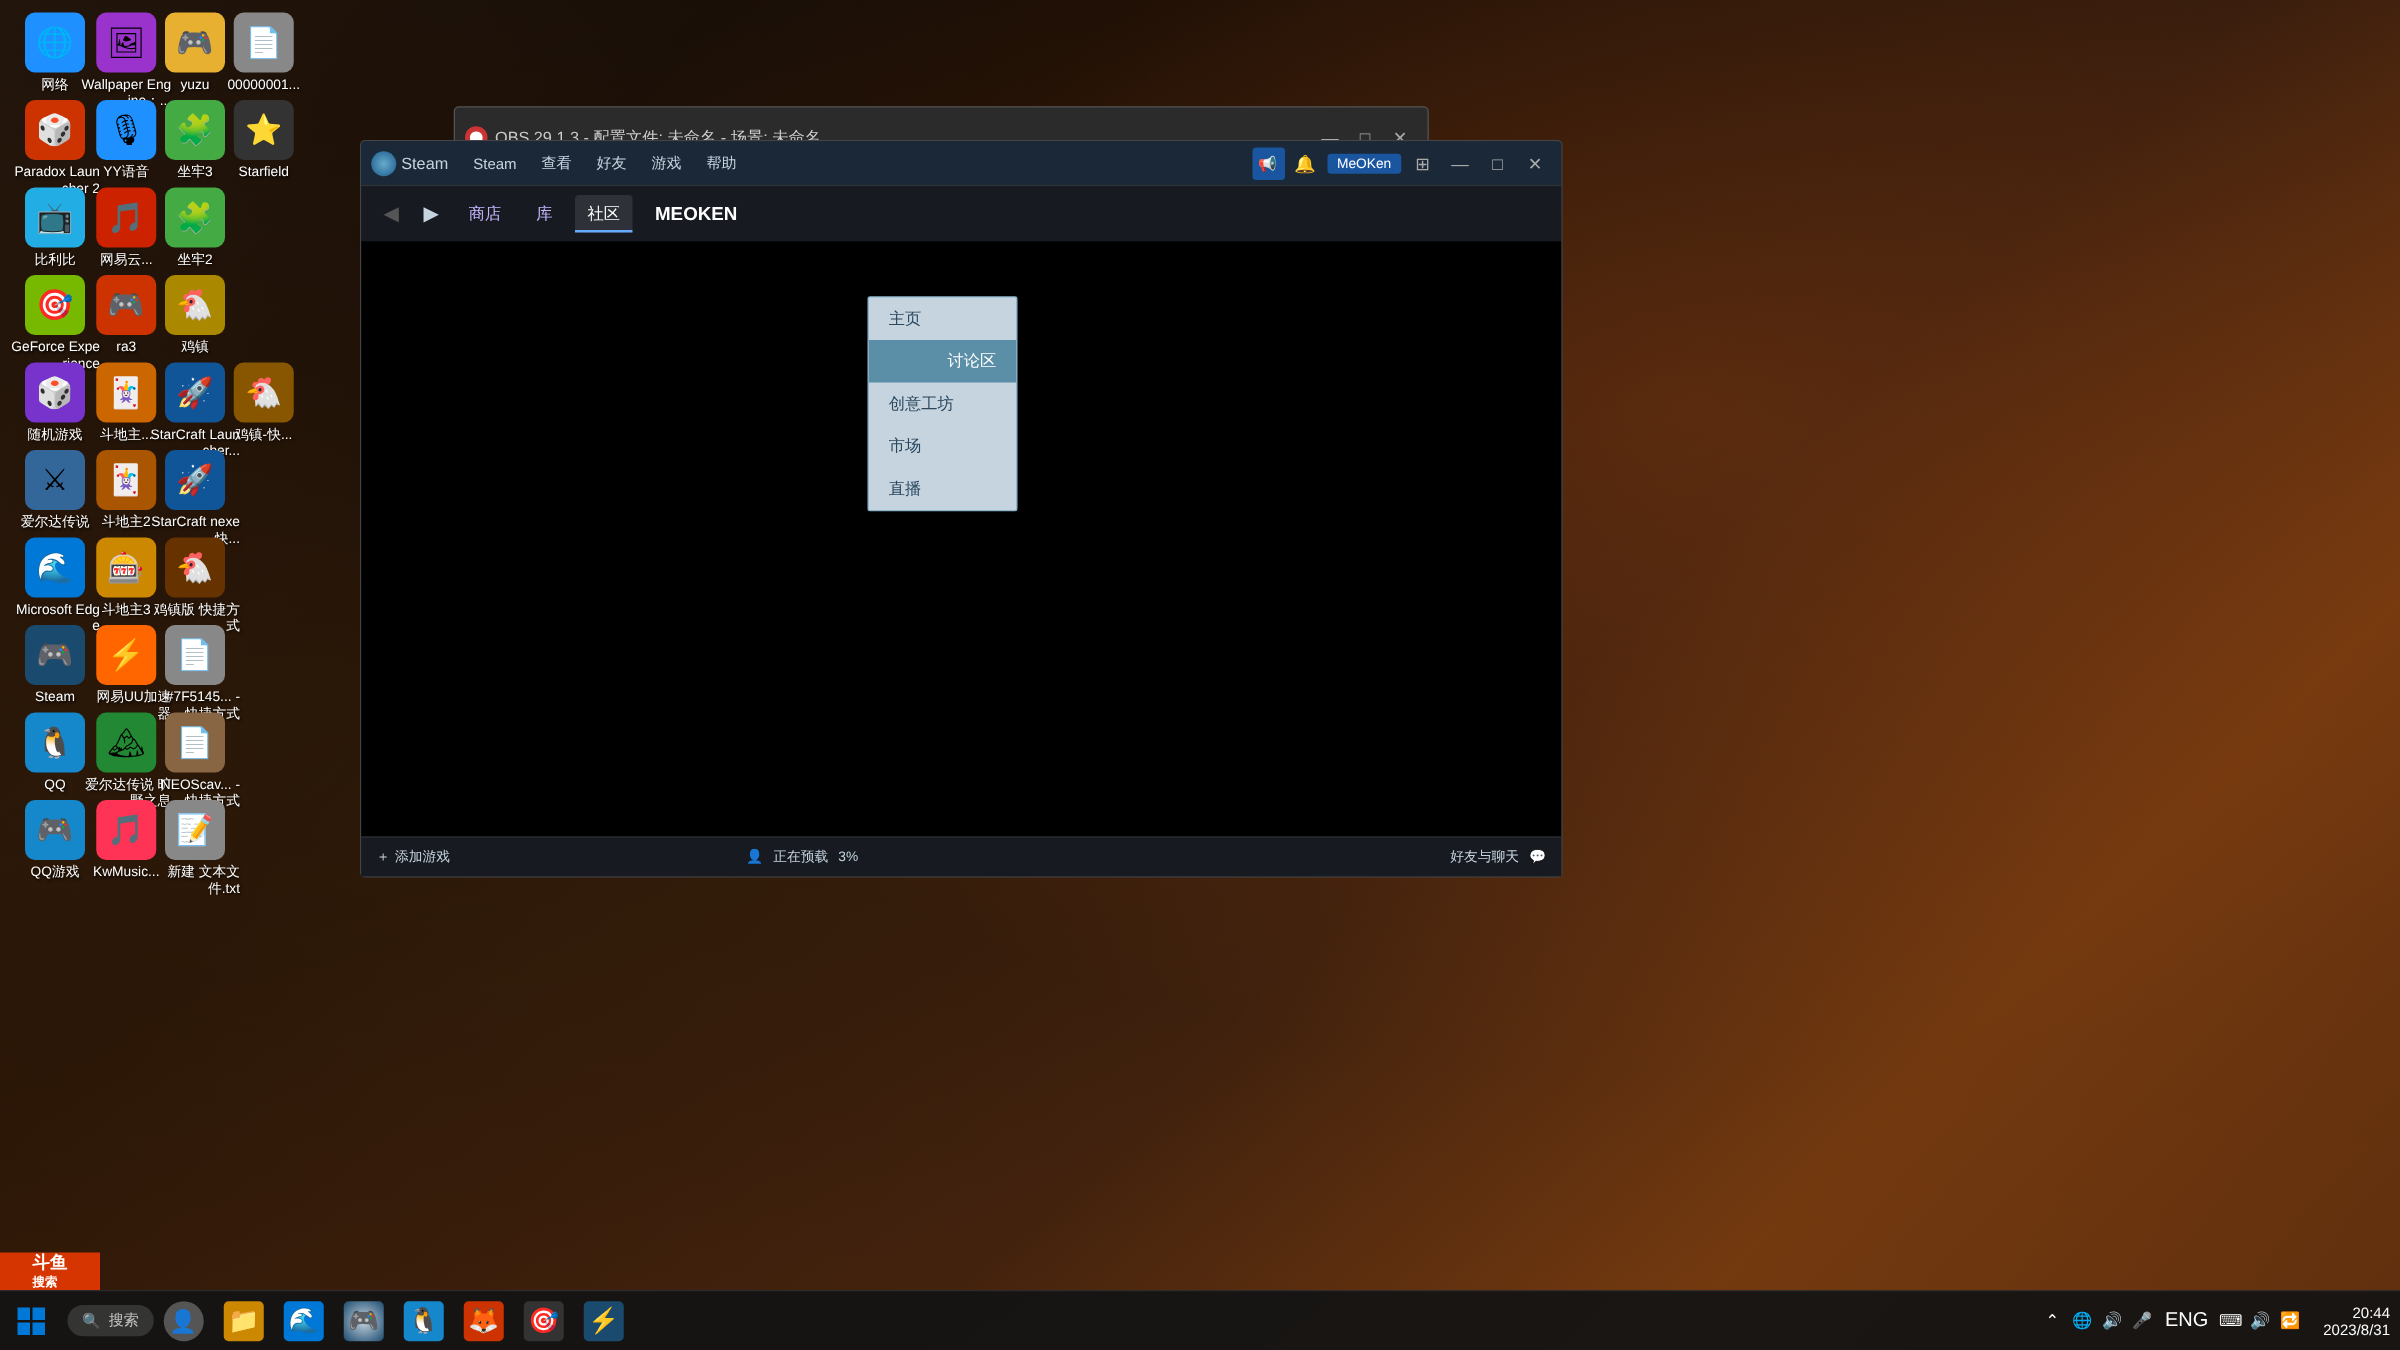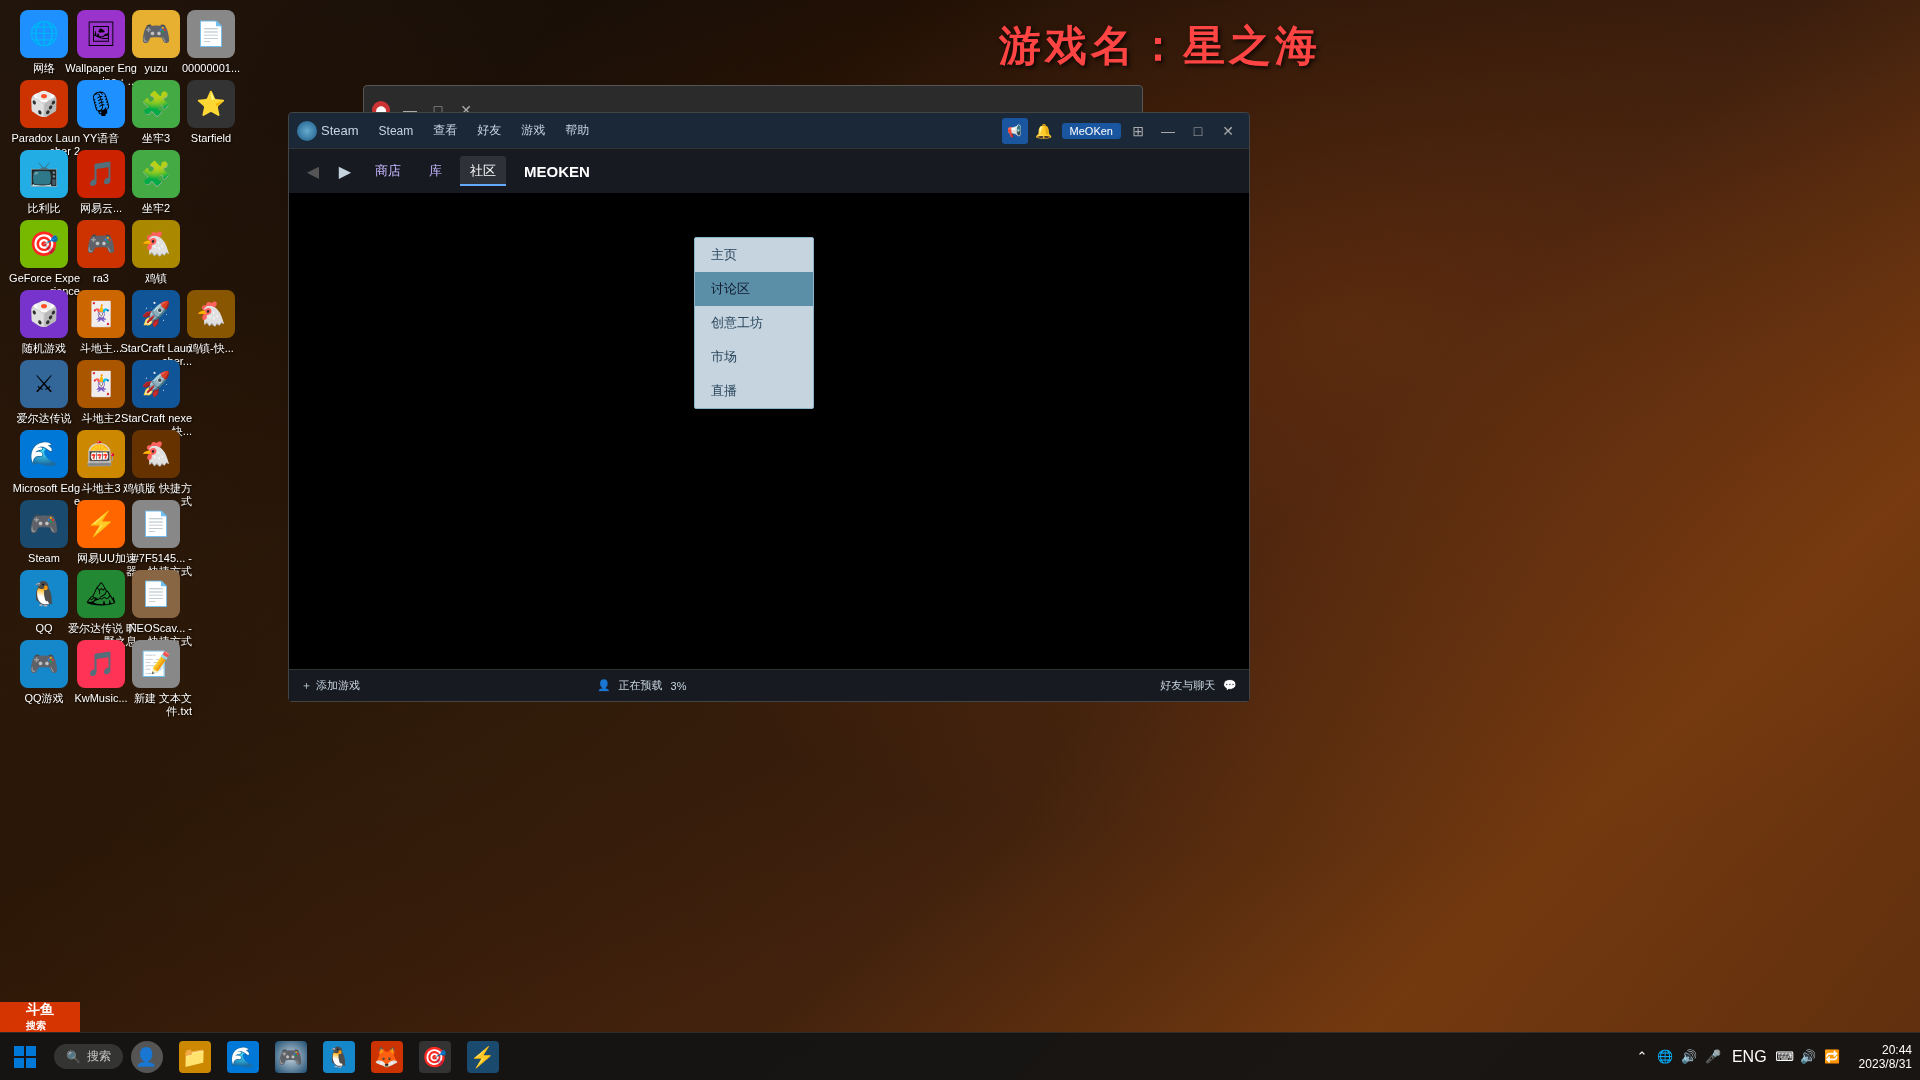--- a/index.html
+++ b/index.html
@@ -349,21 +349,22 @@
     }
     .dropdown-item {
       padding: 8px 16px;
       font-size: 13px;
       color: #2a475e;
       cursor: pointer;
       display: block;
     }
     .dropdown-item.hovered {
       background: #5b8fa8;
-      color: #0f172a;
+      color: #ffffff;
+      text-align: right;
     }
 
     
     #steam-footer {
       height: 32px;
       background: #171a21;
       display: flex;
       align-items: center;
       padding: 0 12px;
       flex-shrink: 0;
@@ -422,21 +423,20 @@
       color: white;
       font-size: 13px;
       cursor: pointer;
     }
   </style>
 </head>
 <body>
 
 <div id="desktop">
 
-  <div id="game-title-bg">游戏名：星之海</div>
 
   <div id="desktop-icons">
 
   <div class="desktop-icon" style="top: 10px; left: 8px; position: absolute;">
         <div class="icon-img" style="background: rgb(30, 144, 255);">🌐</div>
         <div class="icon-label">网络</div>
       </div>
       <div class="desktop-icon" style="top: 10px; left: 65px; position: absolute;">
         <div class="icon-img" style="background: rgb(153, 51, 204);">🖼</div>
         <div class="icon-label">Wallpaper
@@ -575,20 +575,21 @@
       <div class="desktop-icon" style="top: 640px; left: 120px; position: absolute;">
         <div class="icon-img" style="background: rgb(136, 136, 136);">📝</div>
         <div class="icon-label">新建 文本文
 件.txt</div>
       </div>
     </div>
 
   <div id="obs-window">
     <div id="obs-titlebar">
       <div id="obs-icon">⬤</div>
+      <span id="obs-title-text">OBS 29.1.3 - 配置文件: 未命名 - 场景: 未命名</span>
       <div class="win-btn">—</div>
       <div class="win-btn">□</div>
       <div class="win-btn close">✕</div>
     </div>
   </div>
 
   <div id="steam-window">
 
     <div id="steam-titlebar">
       <div id="steam-logo">

